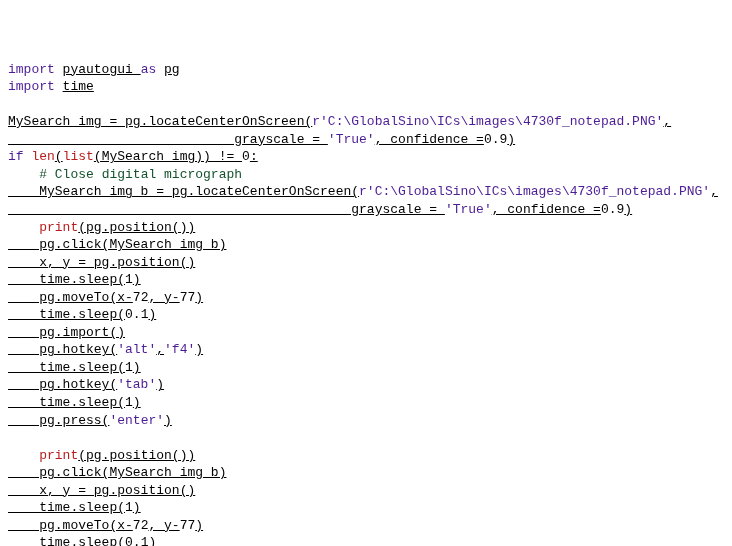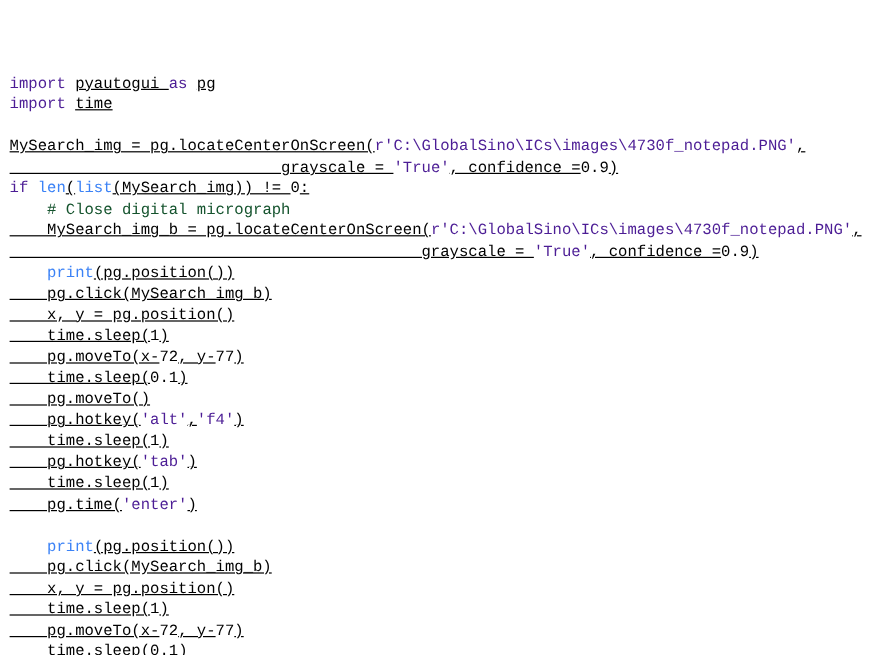--- a/index.html
+++ b/index.html
@@ -7,21 +7,21 @@
       padding: 8px;
       font-family: "Courier New", Courier, monospace;
       font-size: 13px;
       line-height: 1.35;
       background: #fff;
       color: #000;
       white-space: pre;
     }
     .kw { color: #4c1d95; }
     .name { color: #000; text-decoration: underline; }
-    .builtin { color: #3b82f6; text-align: center; }
+    .builtin { color: #b91c1c; text-align: center; }
     .num { color: #000; text-align: right; }
     .str { color: #4c1d95; }
     .comment { color: #14532d; }
   </style>
 </head>
 <body>
 
 
 <div id="code"><span class="kw">import </span><span class="name">pyautogui </span><span class="kw">as </span><span class="name">pg</span>
 <span class="kw">import </span><span class="name">time</span>
@@ -31,26 +31,26 @@
 <span class="kw">if </span><span class="builtin">len</span><span class="name">(</span><span class="builtin">list</span><span class="name">(MySearch_img)) != </span><span class="num">0</span><span class="name">:</span>
 <span>    </span><span class="comment"># Close digital micrograph</span>
 <span class="name">    MySearch_img_b = pg.locateCenterOnScreen(</span><span class="str">r'C:\GlobalSino\ICs\images\4730f_notepad.PNG'</span><span class="name">,</span>
 <span class="name">                                            grayscale = </span><span class="str">'True'</span><span class="name">, confidence =</span><span class="num">0.9</span><span class="name">)</span>
 <span>    </span><span class="builtin">print</span><span class="name">(pg.position())</span>
 <span class="name">    pg.click(MySearch_img_b)</span>
 <span class="name">    x, y = pg.position()</span>
 <span class="name">    time.sleep(</span><span class="num">1</span><span class="name">)</span>
 <span class="name">    pg.moveTo(x-</span><span class="num">72</span><span class="name">, y-</span><span class="num">77</span><span class="name">)</span>
 <span class="name">    time.sleep(</span><span class="num">0.1</span><span class="name">)</span>
-<span class="name">    pg.moveTo()</span>
+<span class="name">    pg.import()</span>
 <span class="name">    pg.hotkey(</span><span class="str">'alt'</span><span class="name">,</span><span class="str">'f4'</span><span class="name">)</span>
 <span class="name">    time.sleep(</span><span class="num">1</span><span class="name">)</span>
 <span class="name">    pg.hotkey(</span><span class="str">'tab'</span><span class="name">)</span>
 <span class="name">    time.sleep(</span><span class="num">1</span><span class="name">)</span>
-<span class="name">    pg.time(</span><span class="str">'enter'</span><span class="name">)</span>
+<span class="name">    pg.press(</span><span class="str">'enter'</span><span class="name">)</span>
 
 <span>    </span><span class="builtin">print</span><span class="name">(pg.position())</span>
 <span class="name">    pg.click(MySearch_img_b)</span>
 <span class="name">    x, y = pg.position()</span>
 <span class="name">    time.sleep(</span><span class="num">1</span><span class="name">)</span>
 <span class="name">    pg.moveTo(x-</span><span class="num">72</span><span class="name">, y-</span><span class="num">77</span><span class="name">)</span>
 <span class="name">    time.sleep(</span><span class="num">0.1</span><span class="name">)</span>
 
 
 

